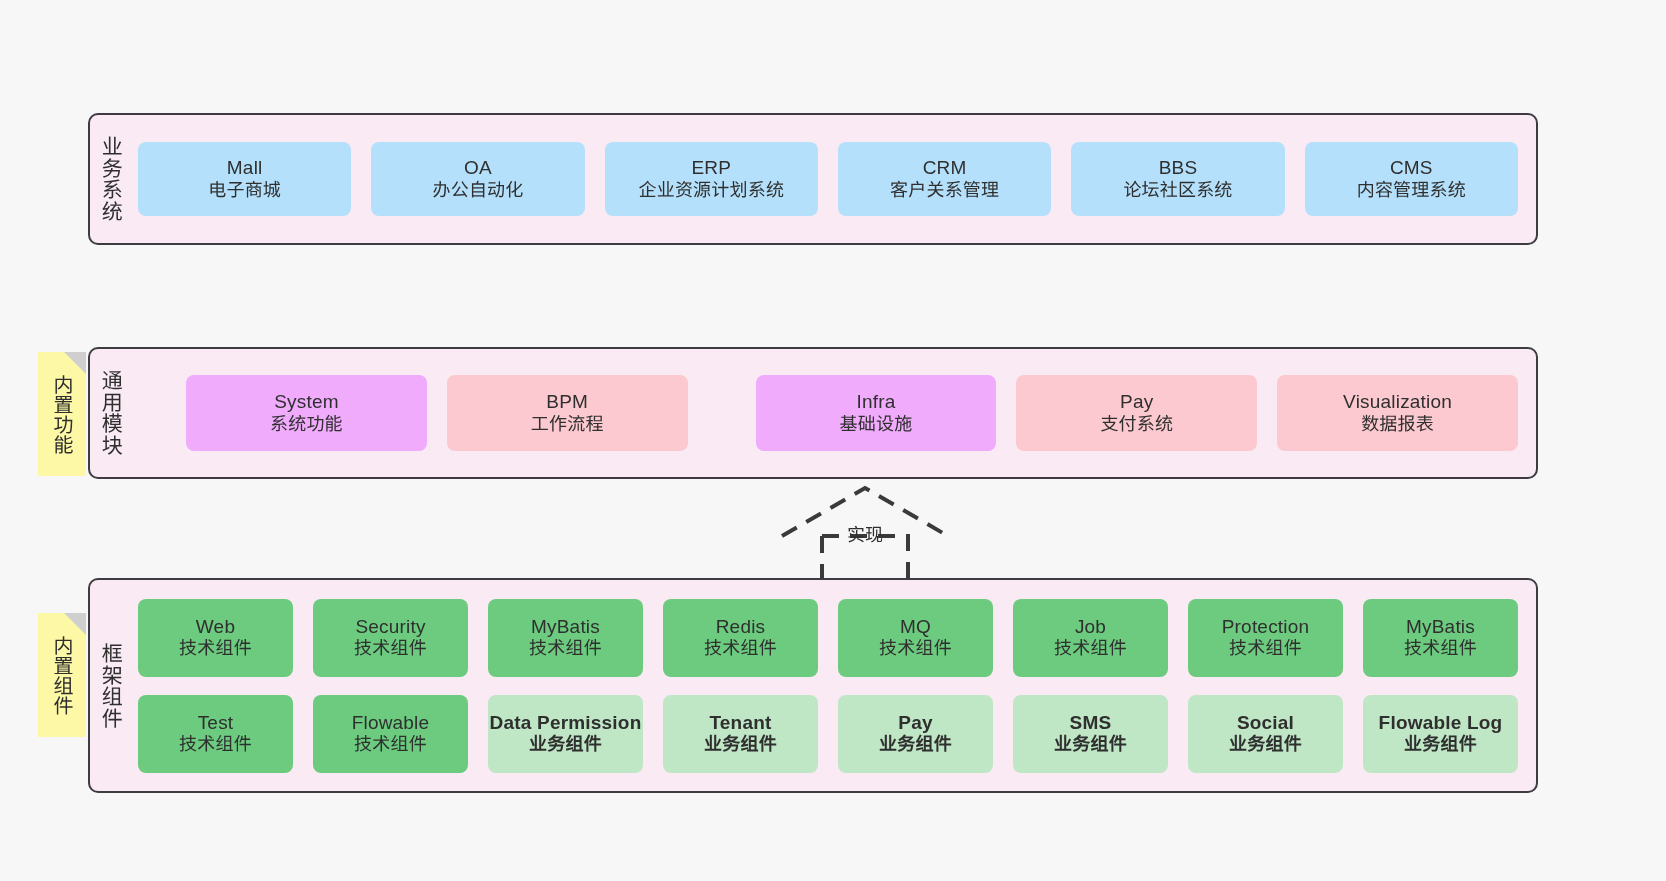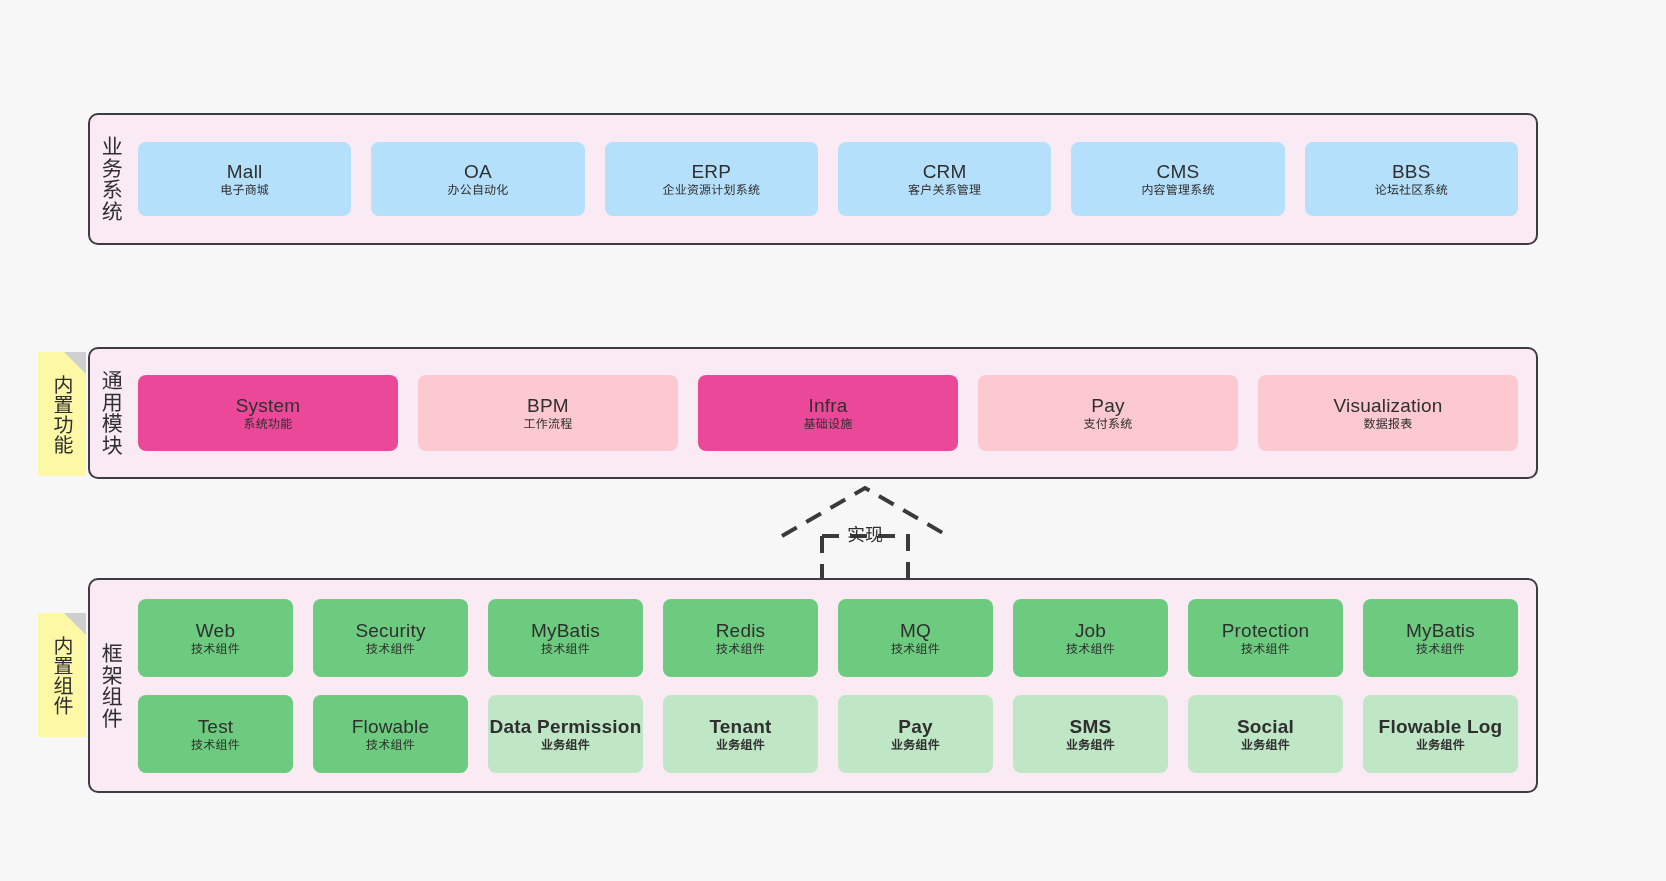--- a/index.html
+++ b/index.html
@@ -81,26 +81,26 @@
     color: #2f2f2f;
     line-height: 1.22;
     padding: 6px 0;
     box-sizing: border-box;
   }
   .node .title {
     font-size: 19px;
     letter-spacing: 0.2px;
   }
   .node .subtitle {
-    font-size: 12px;
+    font-size: 18px;
     letter-spacing: 0.2px;
   }
 
   .node.blue        { background: #b5e0fb; }
-  .node.red-strong  { background: #ec4899; }
+  .node.red-strong  { background: #f0abfc; margin-left: 48px; }
   .node.red-soft    { background: #fbc9cf; }
   .node.green-strong{ background: #6ccb7f; }
   .node.green-soft  { background: #bfe6c5; font-weight: bold; }
 
   
   #layer-business  { left: 88px;  top: 113px; width: 1450px; height: 132px; }
   #layer-common    { left: 88px;  top: 347px; width: 1450px; height: 132px; }
   #layer-framework { left: 88px;  top: 578px; width: 1450px; height: 215px; }
 
   #layer-business  .node-row { height: 74px; }
@@ -174,26 +174,26 @@
         </div>
         <div class="node blue">
           <span class="title">ERP</span>
           <span class="subtitle">企业资源计划系统</span>
         </div>
         <div class="node blue">
           <span class="title">CRM</span>
           <span class="subtitle">客户关系管理</span>
         </div>
         <div class="node blue">
+          <span class="title">BBS</span>
+          <span class="subtitle">论坛社区系统</span>
+        </div>
+        <div class="node blue">
           <span class="title">CMS</span>
           <span class="subtitle">内容管理系统</span>
-        </div>
-        <div class="node blue">
-          <span class="title">BBS</span>
-          <span class="subtitle">论坛社区系统</span>
         </div>
       </div>
     </div>
   </div>
 
 
   <div class="sticky" id="sticky-common">
     <span class="fold"></span>
     <span>内置功能</span>
   </div>

